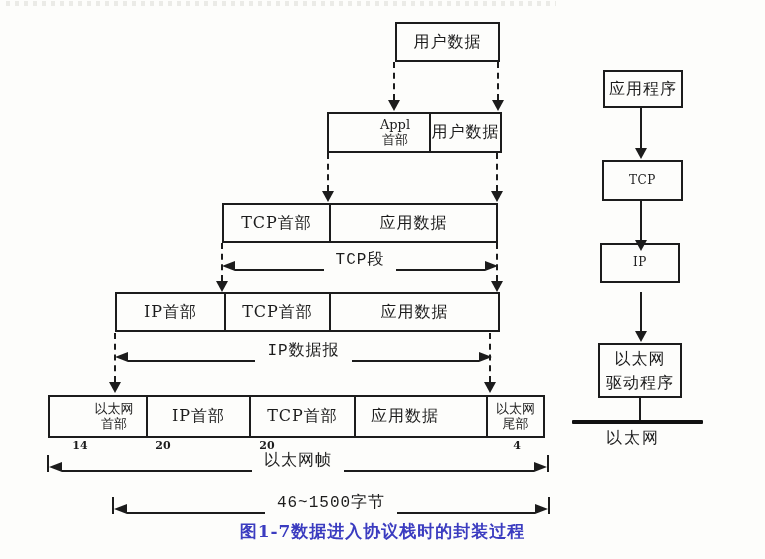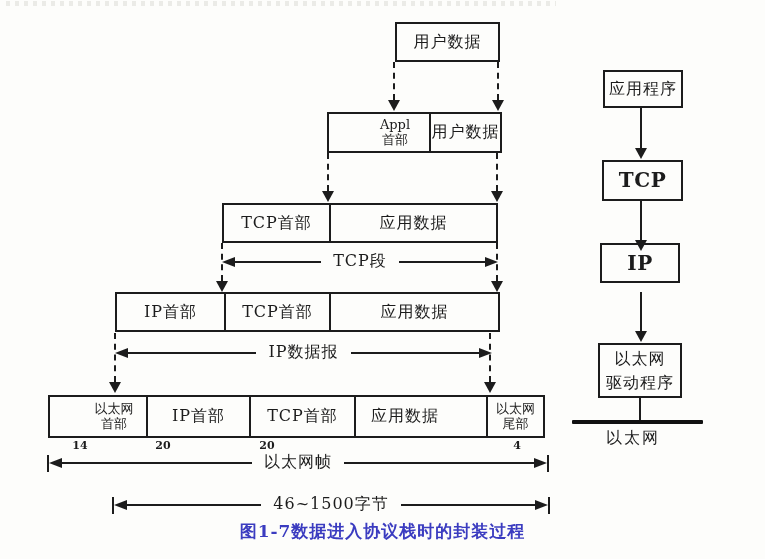--- a/index.html
+++ b/index.html
@@ -37,38 +37,38 @@
     border-left:2px solid var(--ink);
     font-size:16px;letter-spacing:1px;white-space:nowrap;
   }
   .cell:first-child{border-left:none;}
   .cell.two-line{flex-direction:column;font-size:13px;line-height:1.15;letter-spacing:0;margin-left:32px;}
   .pbox{
     position:absolute;border:2px solid var(--ink);
     display:flex;flex-direction:column;align-items:center;justify-content:center;
     font-size:16px;letter-spacing:1px;line-height:1.45;white-space:nowrap;
   }
-  .pbox .latin{font-weight:bold;font-size:20px;letter-spacing:.5px;}
+  .pbox .latin{font-weight:normal;font-size:12px;letter-spacing:.5px;}
   
   .varrow{
     position:absolute;width:12px;
     display:flex;flex-direction:column;align-items:center;
   }
   .vline{flex:1;width:0;border-left:2px solid var(--ink);}
   .vline.dashed{border-left-style:dashed;}
   .tri-down{
     width:0;height:0;
     border-left:6px solid transparent;border-right:6px solid transparent;
     border-top:11px solid var(--ink);
   }
   .plainline{position:absolute;width:2px;background:var(--ink);}
   
   .span-arrow{
     position:absolute;height:18px;
-    display:flex;align-items:center;
+    display:flex;align-items:flex-end;font-family:Liberation Mono, monospace;
   }
   .hline{flex:1;height:2px;background:var(--ink);}
   .tri-left{
     width:0;height:0;
     border-top:5px solid transparent;border-bottom:5px solid transparent;
     border-right:13px solid var(--ink);
   }
   .tri-right{
     width:0;height:0;
     border-top:5px solid transparent;border-bottom:5px solid transparent;

